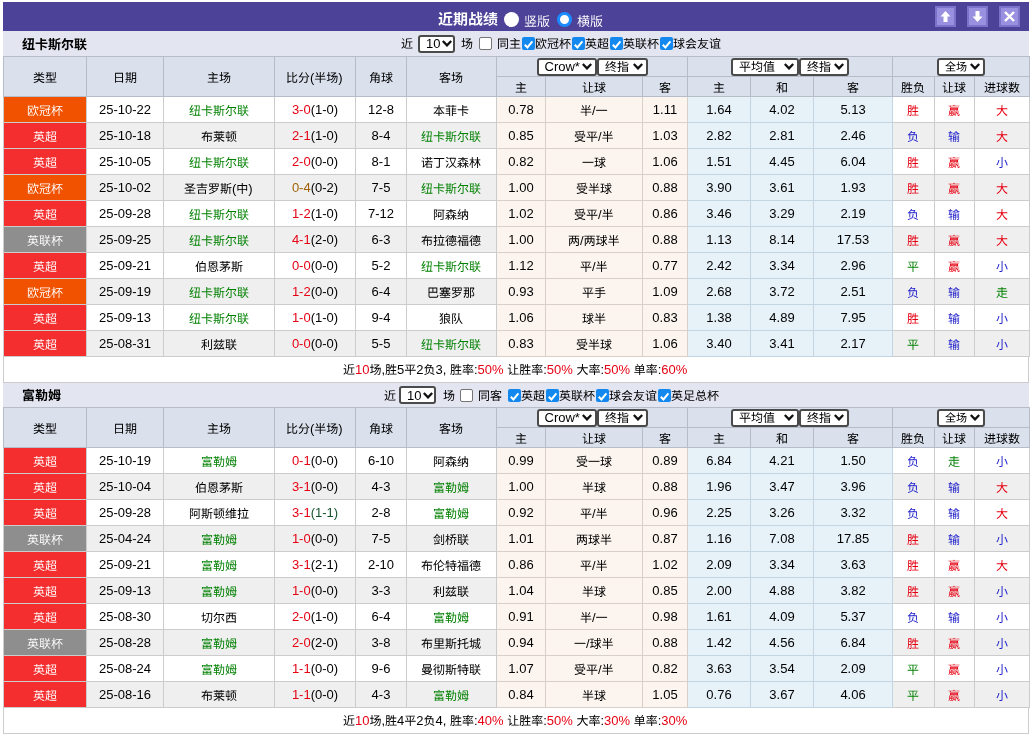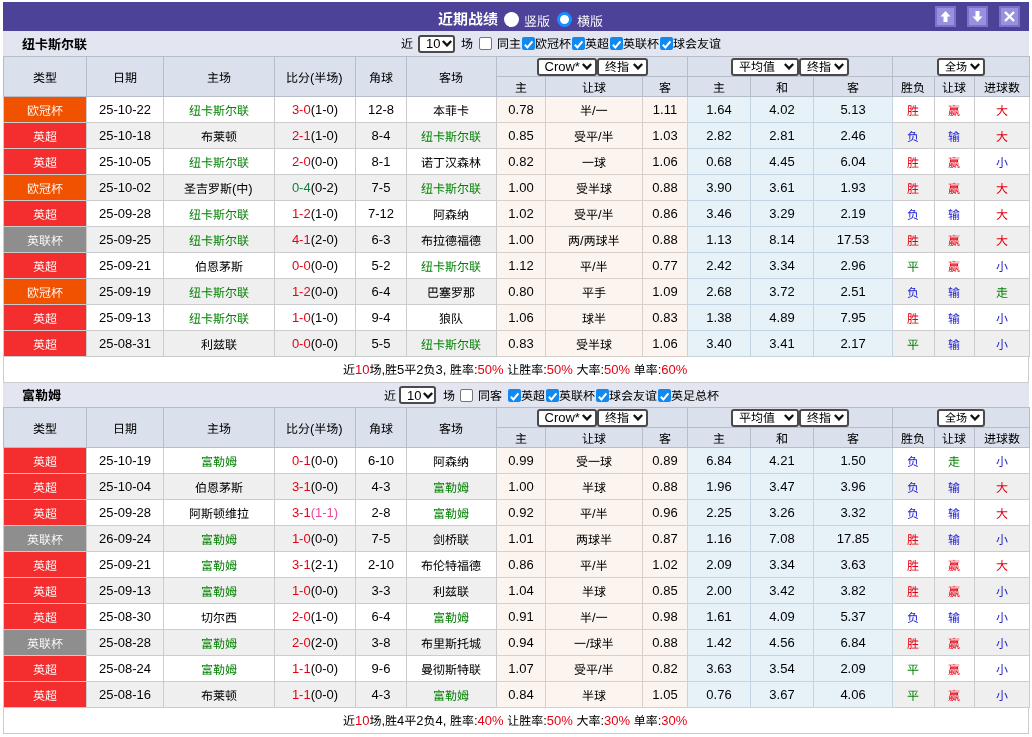--- a/index.html
+++ b/index.html
@@ -500,21 +500,21 @@
               <use href="#R27721" fill="#000" transform="translate(24.0 13) scale(0.0120 -0.0120)"></use>
               <use href="#R26862" fill="#000" transform="translate(36.0 13) scale(0.0120 -0.0120)"></use>
               <use href="#R26519" fill="#000" transform="translate(48.0 13) scale(0.0120 -0.0120)"></use>
             </svg></td>
           <td class="cr"><span class="lat">0.82</span></td>
           <td class="cr"><svg class="t" width="25" height="17" viewBox="0 0 25 17">
               <use href="#R19968" fill="#000" transform="translate(0.0 13) scale(0.0120 -0.0120)"></use>
               <use href="#R29699" fill="#000" transform="translate(12.0 13) scale(0.0120 -0.0120)"></use>
             </svg></td>
           <td class="cr"><span class="lat">1.06</span></td>
-          <td class="bl"><span class="lat">0.68</span></td>
+          <td class="bl"><span class="lat">1.51</span></td>
           <td class="bl"><span class="lat">4.45</span></td>
           <td class="bl"><span class="lat">6.04</span></td>
           <td class="g odd"><svg class="t" width="13" height="17" viewBox="0 0 13 17">
               <use href="#R32988" fill="#e60012" transform="translate(0.0 13) scale(0.0120 -0.0120)"></use>
             </svg></td>
           <td class="g odd"><svg class="t" width="13" height="17" viewBox="0 0 13 17">
               <use href="#R36194" fill="#e60012" transform="translate(0.0 13) scale(0.0120 -0.0120)"></use>
             </svg></td>
           <td class="g odd"><svg class="t" width="13" height="17" viewBox="0 0 13 17">
               <use href="#R23567" fill="#2222cc" transform="translate(0.0 13) scale(0.0120 -0.0120)"></use>
@@ -529,21 +529,21 @@
           <td class="g even"><span class="lat">25-10-02</span></td>
           <td class="g even"><svg class="t" width="70" height="17" viewBox="0 0 70 17">
               <use href="#R22307" fill="#000" transform="translate(0.0 13) scale(0.0120 -0.0120)"></use>
               <use href="#R21513" fill="#000" transform="translate(12.0 13) scale(0.0120 -0.0120)"></use>
               <use href="#R32599" fill="#000" transform="translate(24.0 13) scale(0.0120 -0.0120)"></use>
               <use href="#R26031" fill="#000" transform="translate(36.0 13) scale(0.0120 -0.0120)"></use>
               <text x="48.0" y="13" font-family="Liberation Sans" font-size="13px" font-weight="normal" fill="#000">(</text>
               <use href="#R20013" fill="#000" transform="translate(52.3 13) scale(0.0120 -0.0120)"></use>
               <text x="64.3" y="13" font-family="Liberation Sans" font-size="13px" font-weight="normal" fill="#000">)</text>
             </svg></td>
-          <td class="g even"><span class="lat" style="color:#15803d;">0-4</span><span class="lat" style="color:#000;">(0-2)</span></td>
+          <td class="g even"><span class="lat" style="color:#a16207;">0-4</span><span class="lat" style="color:#000;">(0-2)</span></td>
           <td class="g even"><span class="lat">7-5</span></td>
           <td class="g even"><svg class="t" width="61" height="17" viewBox="0 0 61 17">
               <use href="#R32445" fill="#008000" transform="translate(0.0 13) scale(0.0120 -0.0120)"></use>
               <use href="#R21345" fill="#008000" transform="translate(12.0 13) scale(0.0120 -0.0120)"></use>
               <use href="#R26031" fill="#008000" transform="translate(24.0 13) scale(0.0120 -0.0120)"></use>
               <use href="#R23572" fill="#008000" transform="translate(36.0 13) scale(0.0120 -0.0120)"></use>
               <use href="#R32852" fill="#008000" transform="translate(48.0 13) scale(0.0120 -0.0120)"></use>
             </svg></td>
           <td class="cr"><span class="lat">1.00</span></td>
           <td class="cr"><svg class="t" width="37" height="17" viewBox="0 0 37 17">
@@ -707,21 +707,21 @@
               <use href="#R32852" fill="#008000" transform="translate(48.0 13) scale(0.0120 -0.0120)"></use>
             </svg></td>
           <td class="g even"><span class="lat" style="color:#e60012;">1-2</span><span class="lat" style="color:#000;">(0-0)</span></td>
           <td class="g even"><span class="lat">6-4</span></td>
           <td class="g even"><svg class="t" width="49" height="17" viewBox="0 0 49 17">
               <use href="#R24052" fill="#000" transform="translate(0.0 13) scale(0.0120 -0.0120)"></use>
               <use href="#R22622" fill="#000" transform="translate(12.0 13) scale(0.0120 -0.0120)"></use>
               <use href="#R32599" fill="#000" transform="translate(24.0 13) scale(0.0120 -0.0120)"></use>
               <use href="#R37027" fill="#000" transform="translate(36.0 13) scale(0.0120 -0.0120)"></use>
             </svg></td>
-          <td class="cr"><span class="lat">0.80</span></td>
+          <td class="cr"><span class="lat">0.93</span></td>
           <td class="cr"><svg class="t" width="25" height="17" viewBox="0 0 25 17">
               <use href="#R24179" fill="#000" transform="translate(0.0 13) scale(0.0120 -0.0120)"></use>
               <use href="#R25163" fill="#000" transform="translate(12.0 13) scale(0.0120 -0.0120)"></use>
             </svg></td>
           <td class="cr"><span class="lat">1.09</span></td>
           <td class="bl"><span class="lat">2.68</span></td>
           <td class="bl"><span class="lat">3.72</span></td>
           <td class="bl"><span class="lat">2.51</span></td>
           <td class="g even"><svg class="t" width="13" height="17" viewBox="0 0 13 17">
               <use href="#R36127" fill="#2222cc" transform="translate(0.0 13) scale(0.0120 -0.0120)"></use>
@@ -1133,21 +1133,21 @@
               <use href="#R36229" fill="#fff" transform="translate(12.0 13) scale(0.0120 -0.0120)"></use>
             </svg></td>
           <td class="g odd"><span class="lat">25-09-28</span></td>
           <td class="g odd"><svg class="t" width="61" height="17" viewBox="0 0 61 17">
               <use href="#R38463" fill="#000" transform="translate(0.0 13) scale(0.0120 -0.0120)"></use>
               <use href="#R26031" fill="#000" transform="translate(12.0 13) scale(0.0120 -0.0120)"></use>
               <use href="#R39039" fill="#000" transform="translate(24.0 13) scale(0.0120 -0.0120)"></use>
               <use href="#R32500" fill="#000" transform="translate(36.0 13) scale(0.0120 -0.0120)"></use>
               <use href="#R25289" fill="#000" transform="translate(48.0 13) scale(0.0120 -0.0120)"></use>
             </svg></td>
-          <td class="g odd"><span class="lat" style="color:#e60012;">3-1</span><span class="lat" style="color:#ec4899;">(1-1)</span></td>
+          <td class="g odd"><span class="lat" style="color:#e60012;">3-1</span><span class="lat" style="color:#14532d;">(1-1)</span></td>
           <td class="g odd"><span class="lat">2-8</span></td>
           <td class="g odd"><svg class="t" width="37" height="17" viewBox="0 0 37 17">
               <use href="#R23500" fill="#008000" transform="translate(0.0 13) scale(0.0120 -0.0120)"></use>
               <use href="#R21202" fill="#008000" transform="translate(12.0 13) scale(0.0120 -0.0120)"></use>
               <use href="#R22982" fill="#008000" transform="translate(24.0 13) scale(0.0120 -0.0120)"></use>
             </svg></td>
           <td class="cr"><span class="lat">0.92</span></td>
           <td class="cr"><svg class="t" width="29" height="17" viewBox="0 0 29 17">
               <use href="#R24179" fill="#000" transform="translate(0.0 13) scale(0.0120 -0.0120)"></use>
               <text x="12.0" y="13" font-family="Liberation Sans" font-size="13px" font-weight="normal" fill="#000">/</text>
@@ -1166,21 +1166,21 @@
           <td class="g odd"><svg class="t" width="13" height="17" viewBox="0 0 13 17">
               <use href="#R22823" fill="#e60012" transform="translate(0.0 13) scale(0.0120 -0.0120)"></use>
             </svg></td>
         </tr>
         <tr>
           <td class="bdg" style="background:#8e8e8e;"><svg class="t" width="37" height="17" viewBox="0 0 37 17">
               <use href="#R33521" fill="#fff" transform="translate(0.0 13) scale(0.0120 -0.0120)"></use>
               <use href="#R32852" fill="#fff" transform="translate(12.0 13) scale(0.0120 -0.0120)"></use>
               <use href="#R26479" fill="#fff" transform="translate(24.0 13) scale(0.0120 -0.0120)"></use>
             </svg></td>
-          <td class="g even"><span class="lat">26-09-24</span></td>
+          <td class="g even"><span class="lat">25-04-24</span></td>
           <td class="g even"><svg class="t" width="37" height="17" viewBox="0 0 37 17">
               <use href="#R23500" fill="#008000" transform="translate(0.0 13) scale(0.0120 -0.0120)"></use>
               <use href="#R21202" fill="#008000" transform="translate(12.0 13) scale(0.0120 -0.0120)"></use>
               <use href="#R22982" fill="#008000" transform="translate(24.0 13) scale(0.0120 -0.0120)"></use>
             </svg></td>
           <td class="g even"><span class="lat" style="color:#e60012;">1-0</span><span class="lat" style="color:#000;">(0-0)</span></td>
           <td class="g even"><span class="lat">7-5</span></td>
           <td class="g even"><svg class="t" width="37" height="17" viewBox="0 0 37 17">
               <use href="#R21073" fill="#000" transform="translate(0.0 13) scale(0.0120 -0.0120)"></use>
               <use href="#R26725" fill="#000" transform="translate(12.0 13) scale(0.0120 -0.0120)"></use>
@@ -1264,21 +1264,21 @@
               <use href="#R20857" fill="#000" transform="translate(12.0 13) scale(0.0120 -0.0120)"></use>
               <use href="#R32852" fill="#000" transform="translate(24.0 13) scale(0.0120 -0.0120)"></use>
             </svg></td>
           <td class="cr"><span class="lat">1.04</span></td>
           <td class="cr"><svg class="t" width="25" height="17" viewBox="0 0 25 17">
               <use href="#R21322" fill="#000" transform="translate(0.0 13) scale(0.0120 -0.0120)"></use>
               <use href="#R29699" fill="#000" transform="translate(12.0 13) scale(0.0120 -0.0120)"></use>
             </svg></td>
           <td class="cr"><span class="lat">0.85</span></td>
           <td class="bl"><span class="lat">2.00</span></td>
-          <td class="bl"><span class="lat">3.42</span></td>
+          <td class="bl"><span class="lat">4.88</span></td>
           <td class="bl"><span class="lat">3.82</span></td>
           <td class="g even"><svg class="t" width="13" height="17" viewBox="0 0 13 17">
               <use href="#R32988" fill="#e60012" transform="translate(0.0 13) scale(0.0120 -0.0120)"></use>
             </svg></td>
           <td class="g even"><svg class="t" width="13" height="17" viewBox="0 0 13 17">
               <use href="#R36194" fill="#e60012" transform="translate(0.0 13) scale(0.0120 -0.0120)"></use>
             </svg></td>
           <td class="g even"><svg class="t" width="13" height="17" viewBox="0 0 13 17">
               <use href="#R23567" fill="#2222cc" transform="translate(0.0 13) scale(0.0120 -0.0120)"></use>
             </svg></td>

